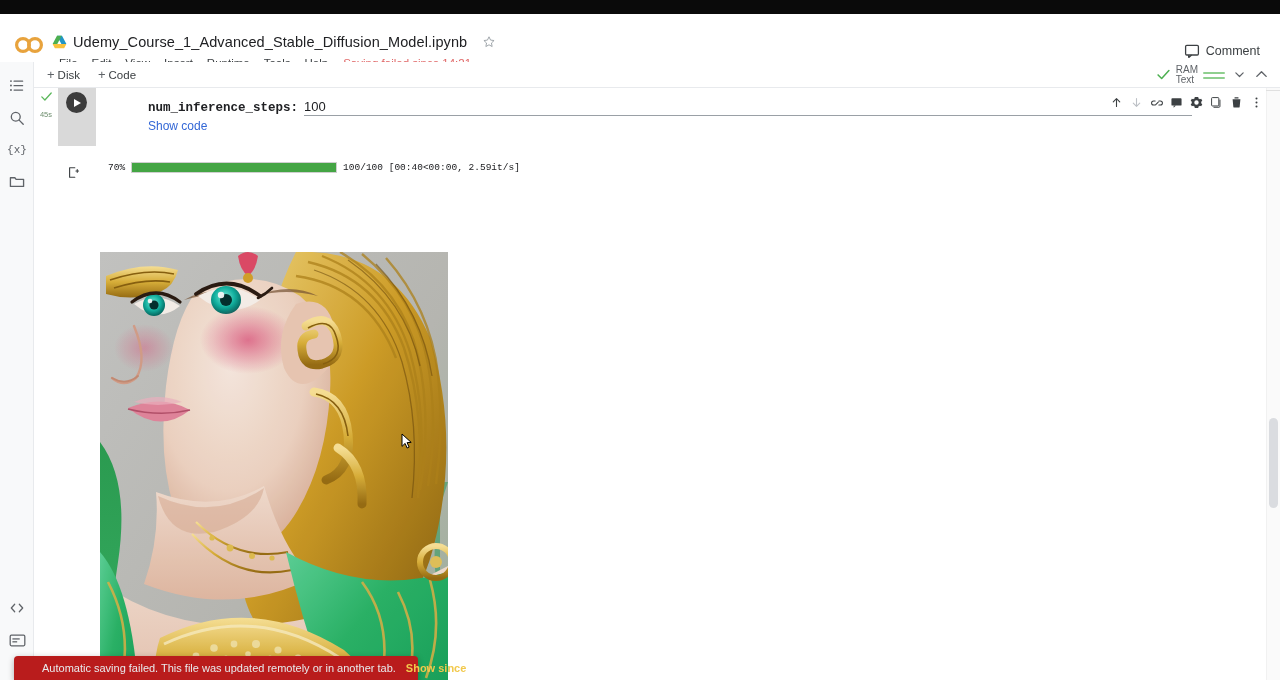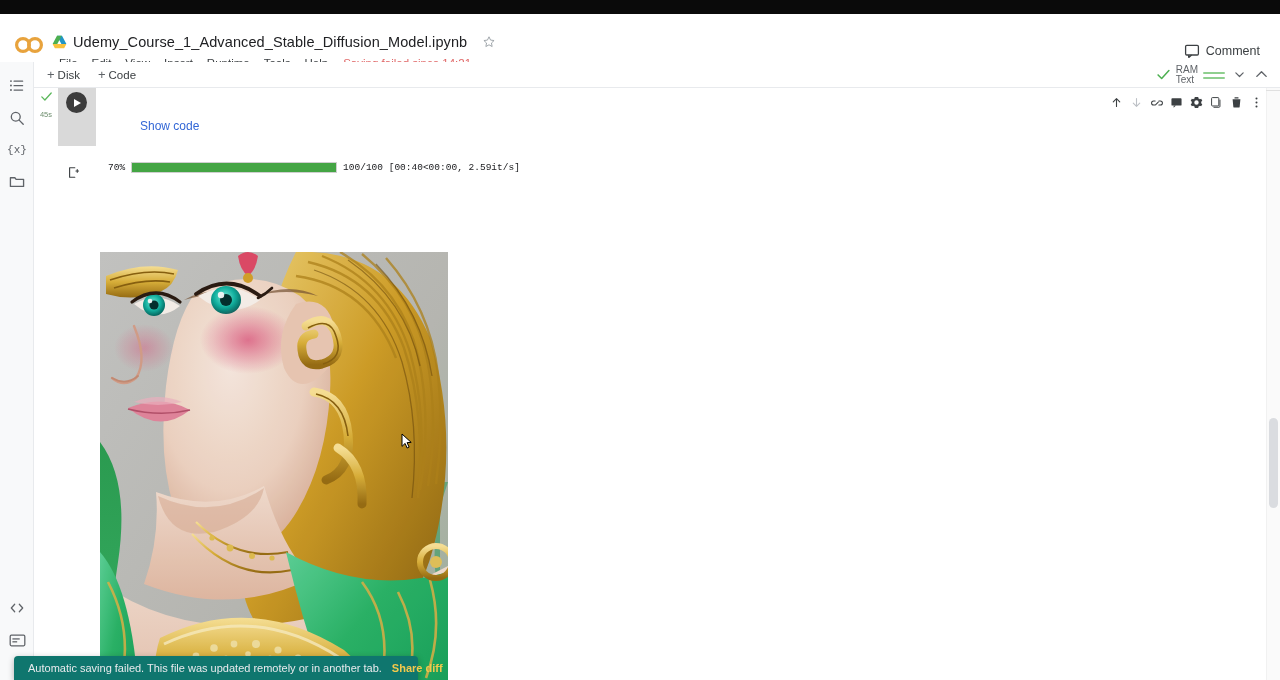--- a/index.html
+++ b/index.html
@@ -150,21 +150,21 @@
     white-space: nowrap;
   }
   .form-input {
     font-family: "Liberation Sans", sans-serif;
     font-size: 13px; color: #202124;
     width: 888px; padding-bottom: 1px;
     border: none; border-bottom: 1px solid #9aa0a6;
     background: transparent; outline: none;
   }
   .show-code {
-    position: absolute; left: 44px; top: 31px;
+    position: absolute; left: 52px; top: 31px;
     font-size: 12px; color: #3367d6; cursor: pointer;
   }
 
   
   .cell-tools {
     position: absolute; right: 14px; top: 5px;
     display: flex; align-items: center; gap: 1px;
   }
   .ct-btn {
     width: 19px; height: 19px; display: flex; align-items: center;
@@ -208,22 +208,22 @@
   }
   .scroll-line {
     position: absolute; top: 2px; right: 0; width: 14px; height: 1px;
     background: #e0e0e0;
   }
 
   
   .snackbar {
     position: absolute; left: 14px; bottom: 0px;
     width: 404px; height: 24px;
-    background: #0f766e; border-radius: 4px 4px 0 0;
-    display: flex; align-items: center; padding: 0 14px;
+    background: #b91c1c; border-radius: 4px 4px 0 0;
+    display: flex; align-items: center; padding: 0 28px;
     box-shadow: 0 2px 6px rgba(0,0,0,.3);
   }
   .snack-msg {
     font-size: 11px; color: #e8eaed; white-space: nowrap; flex: 1;
   }
   .snack-action {
     font-size: 11px; color: #f2c94c; font-weight: bold;
     white-space: nowrap; cursor: pointer; margin-left: 10px;
   }
 </style>
@@ -388,20 +388,24 @@
       </svg>
       <span class="run-time">45s</span>
     </div>
 
     <div class="cell">
       <div class="cell-gutter">
         <div class="run-btn"></div>
       </div>
 
       <div class="cell-body">
+        <div class="form-row">
+          <span class="form-label">num_inference_steps:</span>
+          <input class="form-input" type="text" value="100" style="">
+        </div>
         <div class="show-code">Show code</div>
 
         <div class="cell-tools">
           <div class="ct-btn">
             <svg width="13" height="13" viewBox="0 0 16 16">
               <path d="M8 13 V3.5 M4 7.2 L8 3.2 L12 7.2" fill="none" stroke="#3c4043" stroke-width="1.35" stroke-linecap="round" stroke-linejoin="round"></path>
             </svg>
           </div>
           <div class="ct-btn">
             <svg width="13" height="13" viewBox="0 0 16 16">
@@ -670,16 +674,16 @@
     </div>
   </div>
 
   <div class="scroll-track">
     <div class="scroll-line"></div>
     <div class="scroll-thumb"></div>
   </div>
 
   <div class="snackbar">
     <span class="snack-msg">Automatic saving failed. This file was updated remotely or in another tab.</span>
-    <span class="snack-action">Share diff</span>
+    <span class="snack-action">Show since</span>
   </div>
 
 </div>
 
 </body></html>

